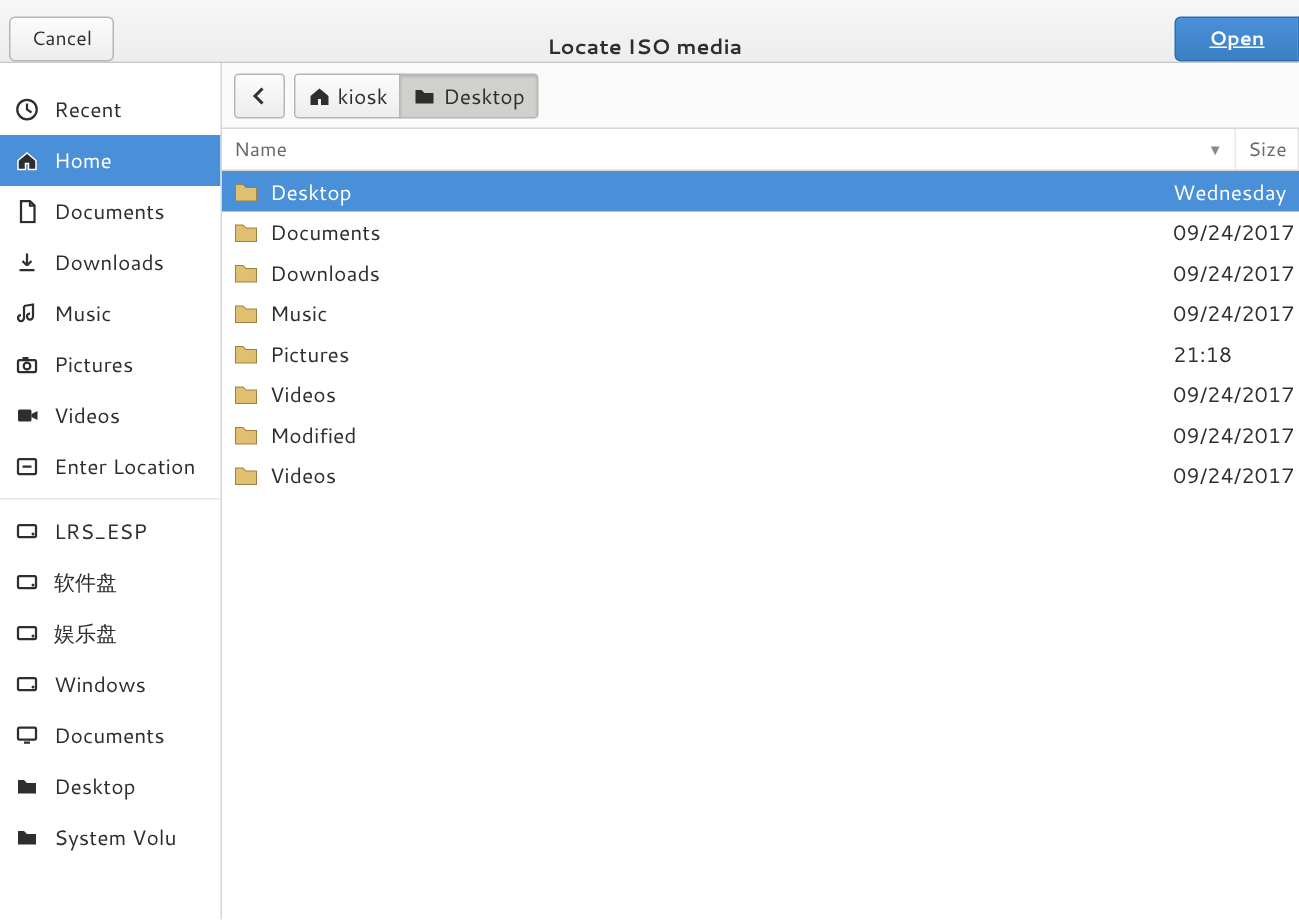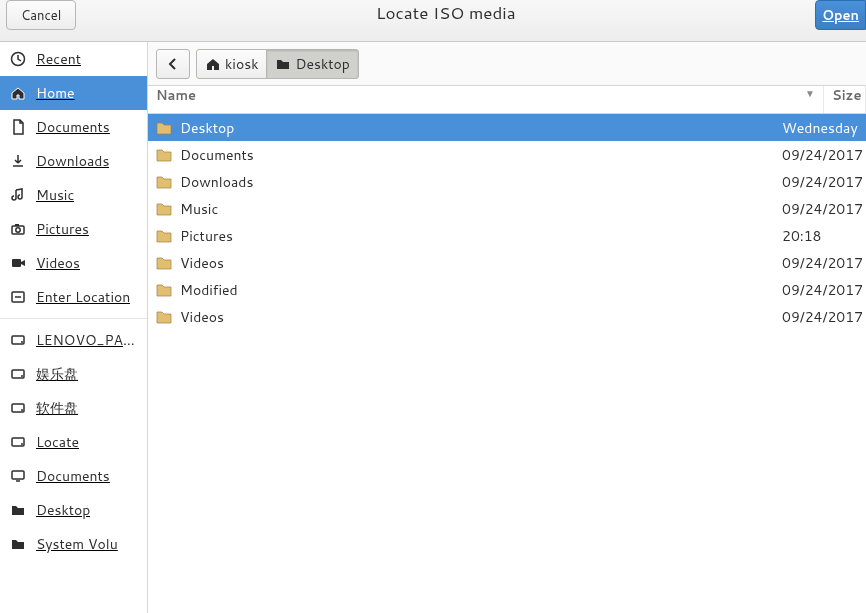--- a/index.html
+++ b/index.html
@@ -1,59 +1,58 @@
 <!DOCTYPE html>
 <html><head>
 <meta charset="utf-8">
 <style>
   * { box-sizing: border-box; margin: 0; padding: 0; font-family: Cantarell, "Segoe UI", sans-serif; }
   html, body { width: 866px; height: 613px; overflow: hidden; background: #fff; }
 
   .titlebar {
     height: 42px;
     display: flex;
-    align-items: flex-start;
+    align-items: flex-end;
     background: linear-gradient(#f7f7f7, #ededed);
     border-bottom: 1px solid #c9c9c9;
     padding: 0 6px;
   }
-  .titlebar .title { flex: 1; text-align: center; font-weight: 400; color: #2e2e2e; font-size: 17px; }
+  .titlebar .title { flex: 1; text-align: center; font-weight: 700; color: #2e2e2e; font-size: 14px; }
   .btn {
     height: 30px;
     padding: 0 14px;
     border: 1px solid #b6b6b3;
     border-radius: 4px;
     background: linear-gradient(#fcfcfc, #ededed);
     font-size: 13px;
     color: #2e2e2e;
     cursor: pointer;
     display: inline-flex;
     align-items: center;
   }
   .btn-primary {
     background: linear-gradient(#4a90d9, #3b7fc4);
     border: 1px solid #2a6fb3;
     color: #fff;
     font-weight: 700;
     border-top-right-radius: 0;
     border-bottom-right-radius: 0;
-    padding: 0 6px;
+    padding: 0 22px;
     text-decoration: underline;
   }
   .btn-primary-wrap { margin-left: auto; margin-right: -6px; }
 
   .body { display: flex; height: calc(613px - 42px); }
 
   .sidebar {
     width: 148px;
     background: #fff;
     border-right: 1px solid #d6d6d6;
     overflow-y: auto;
-    padding-top: 0;
-    text-decoration: underline;
+    padding-top: 14px;
   }
   .sidebar hr { border: none; border-top: 1px solid #e5e5e5; margin: 4px 0; }
   .side-item {
     display: flex;
     align-items: center;
     height: 34px;
     padding: 0 10px;
     font-size: 14px;
     color: #2e2e2e;
     cursor: pointer;
@@ -101,21 +100,21 @@
 
   .columns {
     height: 28px;
     border-bottom: 1px solid #d6d6d6;
     display: flex;
     align-items: stretch;
     background: #fff;
     font-size: 13px;
     color: #6a6a6a;
   }
-  .col { display:flex; align-items:flex-start; padding: 0 8px; border-right: 1px solid #e8e8e8; font-weight: bold; }
+  .col { display:flex; align-items:center; padding: 0 8px; border-right: 1px solid #e8e8e8; }
   .col-name { flex: 1; }
   .col-size { width: 42px; }
   .col-mod { width: 80px; border-right: none; }
   .sort-ind { margin-left: auto; color:#8a8a8a; font-size:10px; }
 
   .filelist { flex:1; overflow:auto; }
   .row {
     height: 27px;
     display:flex;
     align-items:center;
@@ -263,45 +262,45 @@
         </span>
         <span class="side-label">Enter Location</span>
       </div>
       <hr>
       <div class="side-item">
         <span class="ico">
           <svg width="16" height="16">
             <use href="#i-drive"></use>
           </svg>
         </span>
-        <span class="side-label">LENOVO_PART</span>
+        <span class="side-label">LRS_ESP</span>
       </div>
       <div class="side-item">
         <span class="ico">
           <svg width="16" height="16">
             <use href="#i-drive"></use>
           </svg>
         </span>
+        <span class="side-label">软件盘</span>
+      </div>
+      <div class="side-item">
+        <span class="ico">
+          <svg width="16" height="16">
+            <use href="#i-drive"></use>
+          </svg>
+        </span>
         <span class="side-label">娱乐盘</span>
       </div>
       <div class="side-item">
         <span class="ico">
           <svg width="16" height="16">
             <use href="#i-drive"></use>
           </svg>
         </span>
-        <span class="side-label">软件盘</span>
-      </div>
-      <div class="side-item">
-        <span class="ico">
-          <svg width="16" height="16">
-            <use href="#i-drive"></use>
-          </svg>
-        </span>
-        <span class="side-label">Locate</span>
+        <span class="side-label">Windows</span>
       </div>
       <div class="side-item">
         <span class="ico">
           <svg width="16" height="16">
             <use href="#i-computer"></use>
           </svg>
         </span>
         <span class="side-label">Documents</span>
       </div>
       <div class="side-item">
@@ -395,21 +394,21 @@
           <span class="fmod">09/24/2017</span>
         </div>
         <div class="row">
           <span class="ficon">
             <svg width="16" height="16">
               <use href="#i-ffolder"></use>
             </svg>
           </span>
           <span class="fname">Pictures</span>
           <span class="fsize"></span>
-          <span class="fmod">20:18</span>
+          <span class="fmod">21:18</span>
         </div>
         <div class="row">
           <span class="ficon">
             <svg width="16" height="16">
               <use href="#i-ffolder"></use>
             </svg>
           </span>
           <span class="fname">Videos</span>
           <span class="fsize"></span>
           <span class="fmod">09/24/2017</span>

